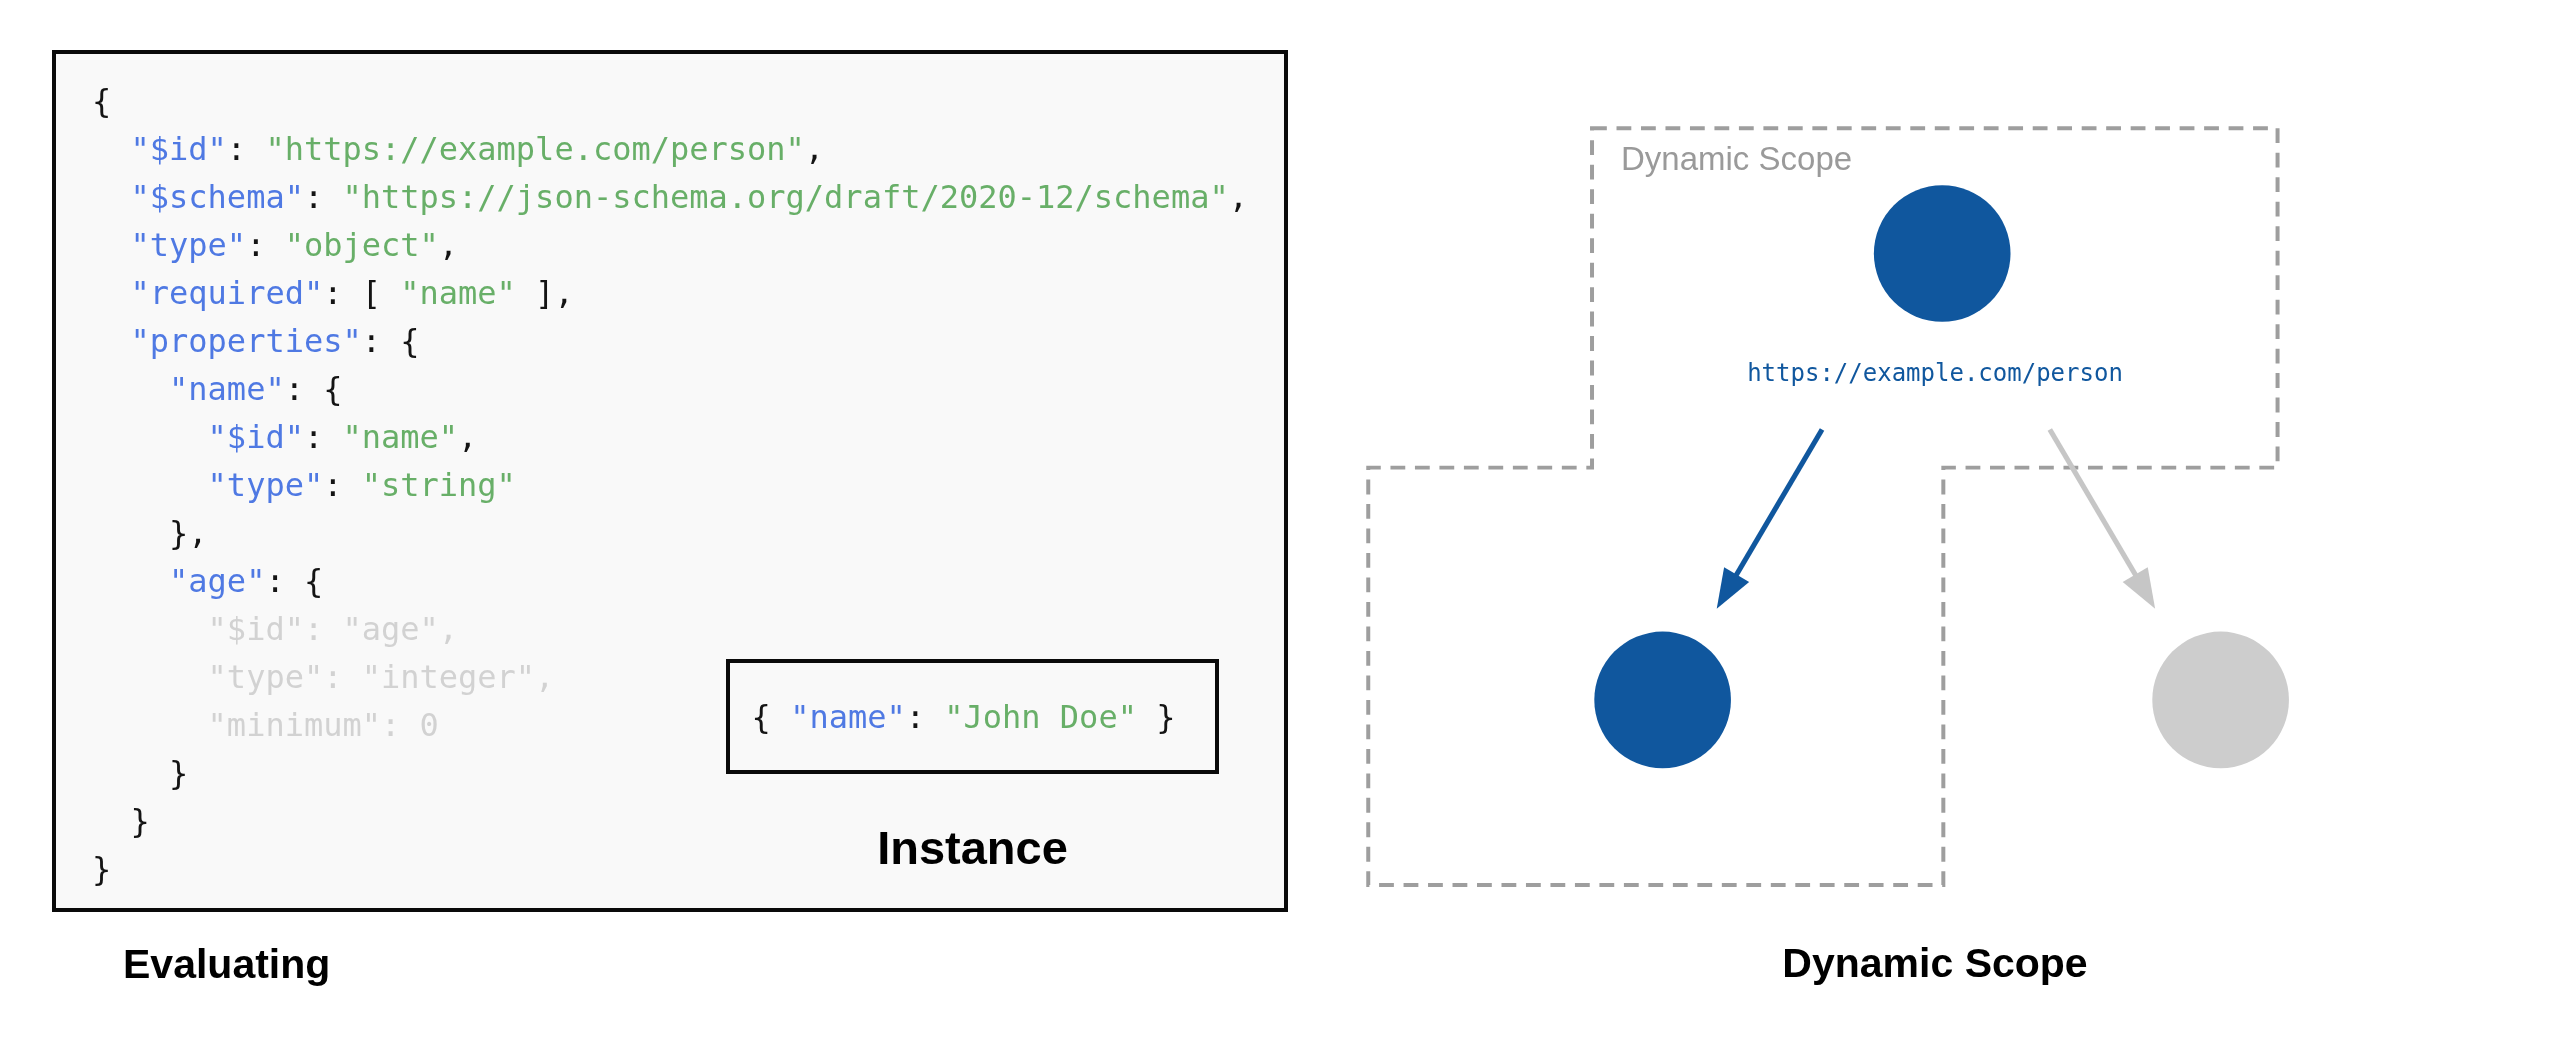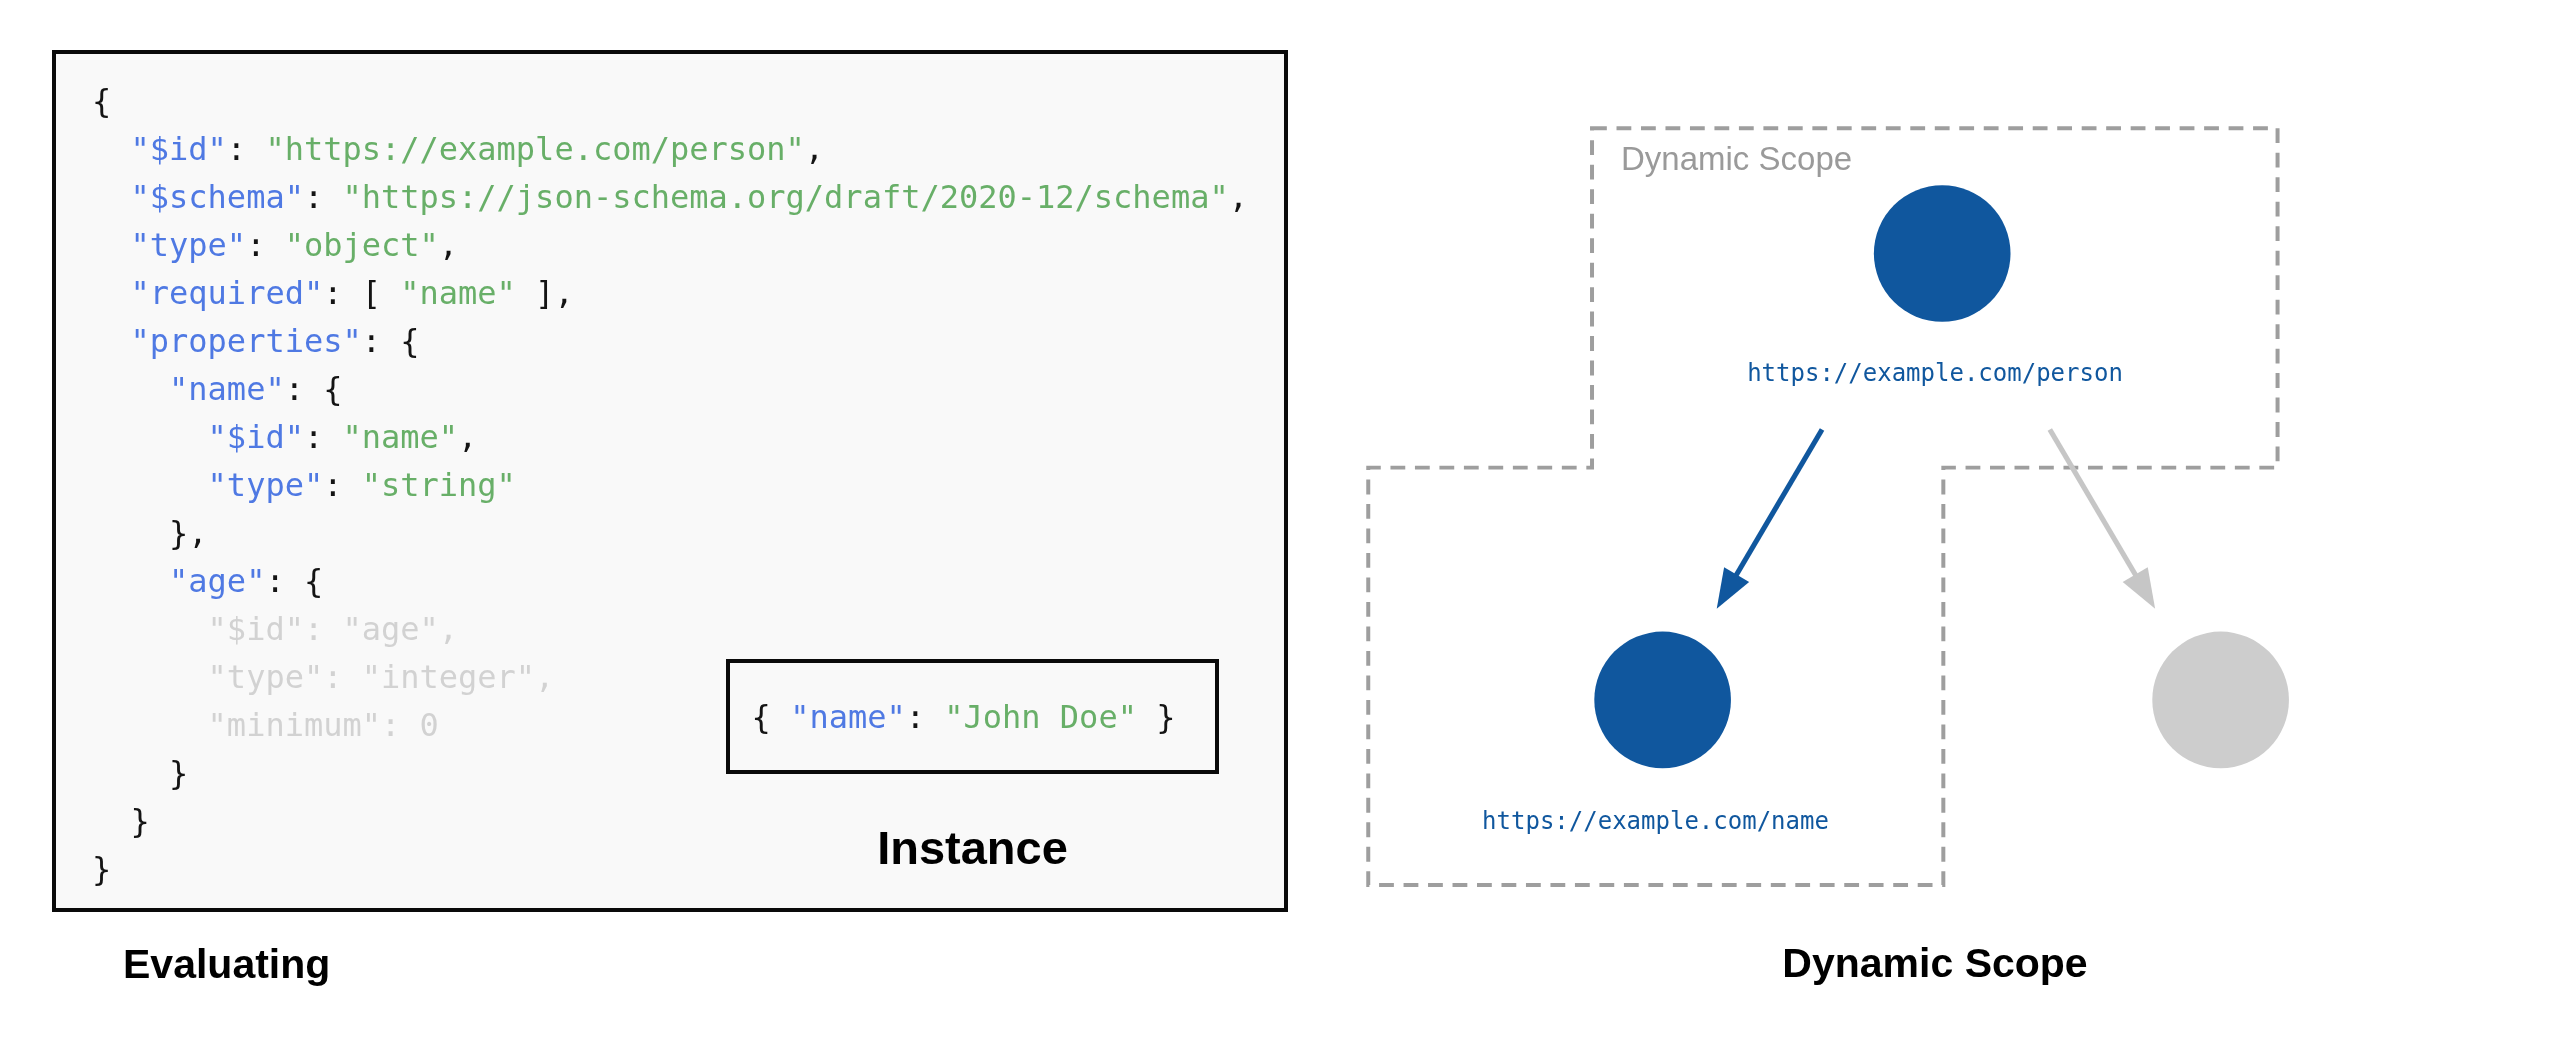--- a/index.html
+++ b/index.html
@@ -142,18 +142,17 @@
     <line x1="3200" y1="755" x2="3045" y2="1018" stroke-width="9" stroke="#10579E"></line>
     <polygon points="3015,1070 3072,1023 3028,997" fill="#10579E"></polygon>
 
     <line x1="3600" y1="755" x2="3755" y2="1018" stroke-width="9" stroke="#C6C6C6"></line>
     <polygon points="3785,1070 3772,997 3728,1023" fill="#C6C6C6"></polygon>
   </svg>
 
   <div class="scope-region-label">Dynamic Scope</div>
 
   <div class="node-url url-person">https://example.com/person</div>
-  <div class="node-url url-name">https://example.com/name</div>
 
   <div class="diagram-caption">Dynamic Scope</div>
 
 </div>
 
 
 </body></html>

